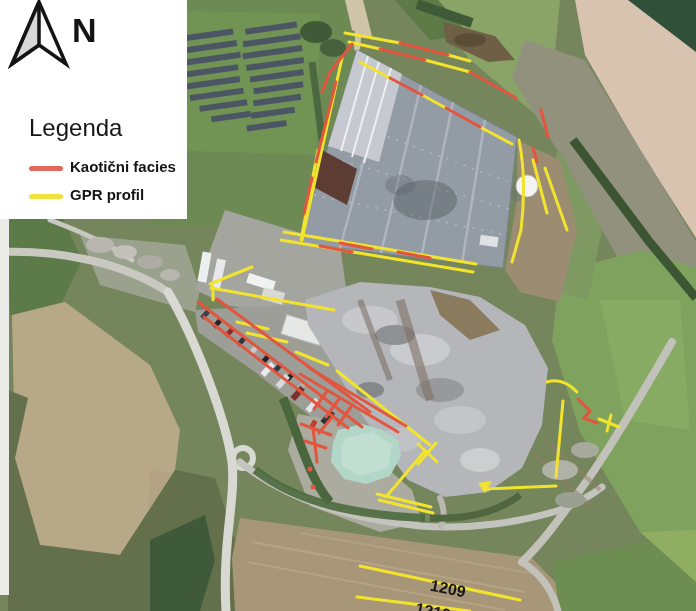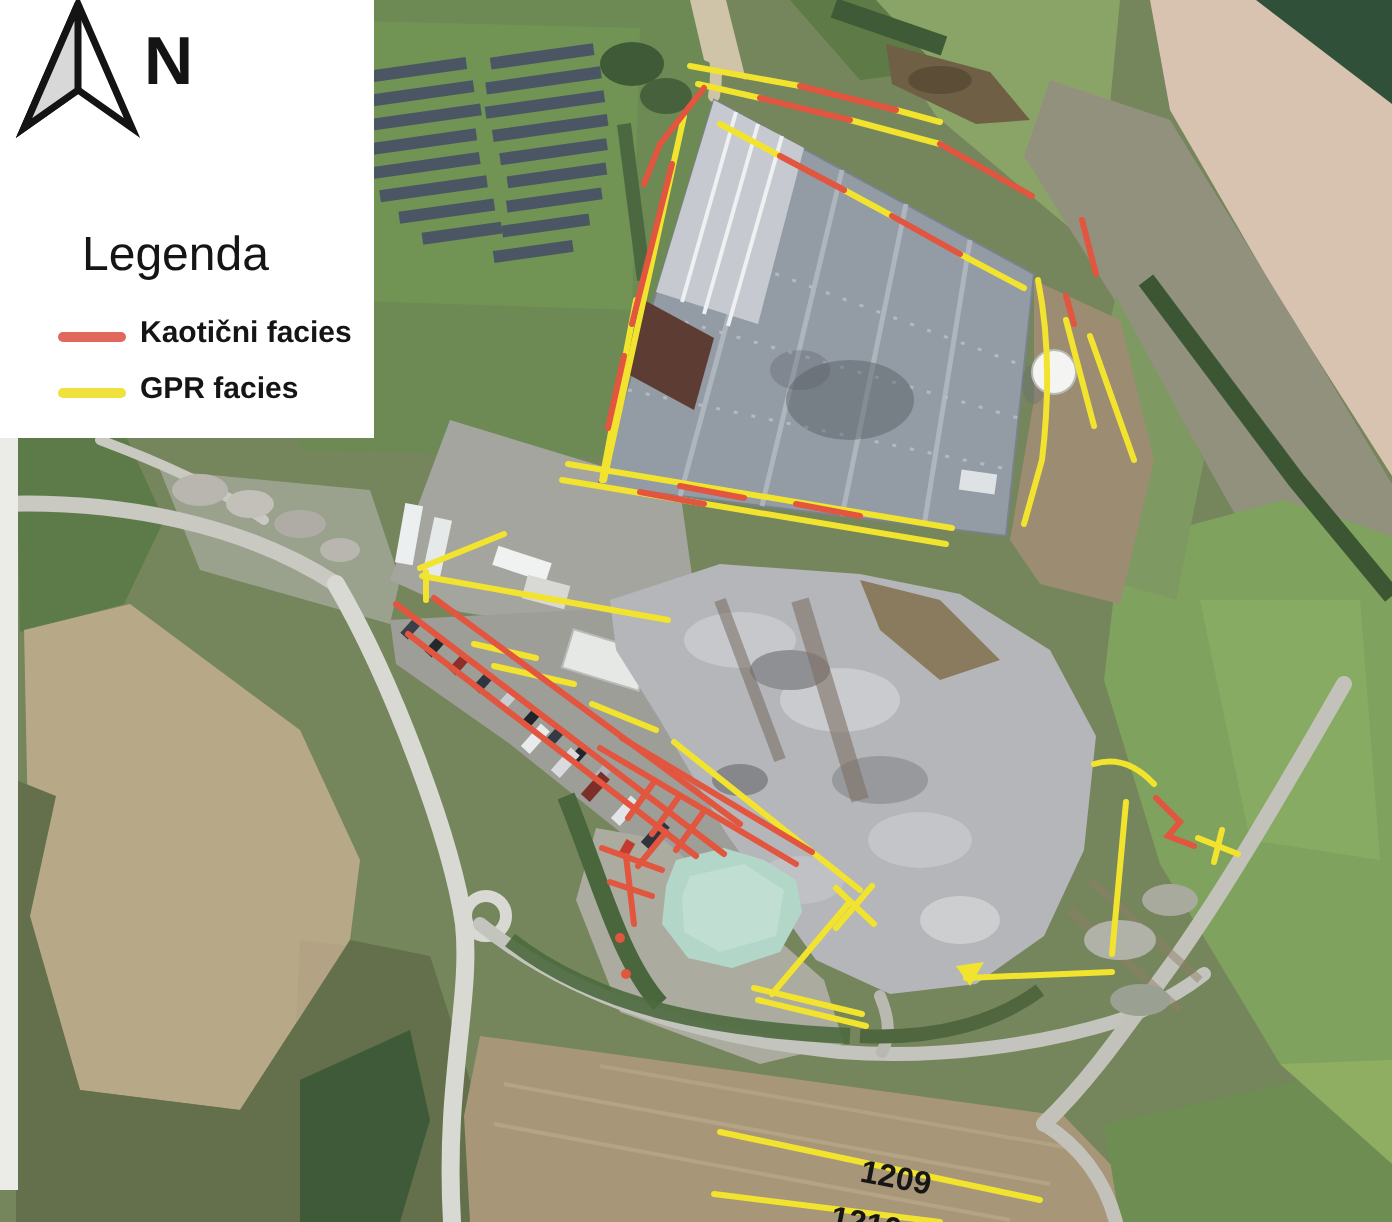--- a/index.html
+++ b/index.html
@@ -2,21 +2,21 @@
 <html><head>
 <meta charset="utf-8">
 <style>
   html,body{margin:0;padding:0;background:#fff;}
   #figure{position:relative;width:696px;height:611px;overflow:hidden;
           font-family:"Liberation Sans",sans-serif;background:#75855c;}
   #aerial{position:absolute;left:0;top:0;}
   
   #legend-panel{position:absolute;left:0;top:0;width:187px;height:219px;
                 background:#ffffff;z-index:5;}
-  #legend-title{position:absolute;left:29px;top:114px;font-size:24px;color:#151515;margin-left:12px;}
+  #legend-title{position:absolute;left:29px;top:114px;font-size:24px;color:#151515;}
   .legend-row{position:absolute;left:29px;height:18px;}
   .legend-label{position:absolute;left:41px;top:-2px;font-size:15px;color:#151515;white-space:nowrap;font-weight:bold;}
   .swatch{position:absolute;left:0;top:6px;}
   #north-arrow-svg{position:absolute;left:6px;top:0;}
 </style>
 </head>
 <body>
 
 <div id="figure">
 
@@ -299,17 +299,17 @@
     <div class="legend-row" style="top:160px;">
       <svg class="swatch" width="34" height="5" viewBox="0 0 34 5">
         <rect x="0" y="0" width="34" height="5" rx="2.5" fill="#e0695c"></rect>
       </svg>
       <span class="legend-label">Kaotični facies</span>
     </div>
     <div class="legend-row" style="top:188px;">
       <svg class="swatch" width="34" height="5" viewBox="0 0 34 5">
         <rect x="0" y="0" width="34" height="5" rx="2.5" fill="#efe23d"></rect>
       </svg>
-      <span class="legend-label">GPR facies</span>
+      <span class="legend-label">GPR profil</span>
     </div>
   </div>
 
 </div>
 
 </body></html>

